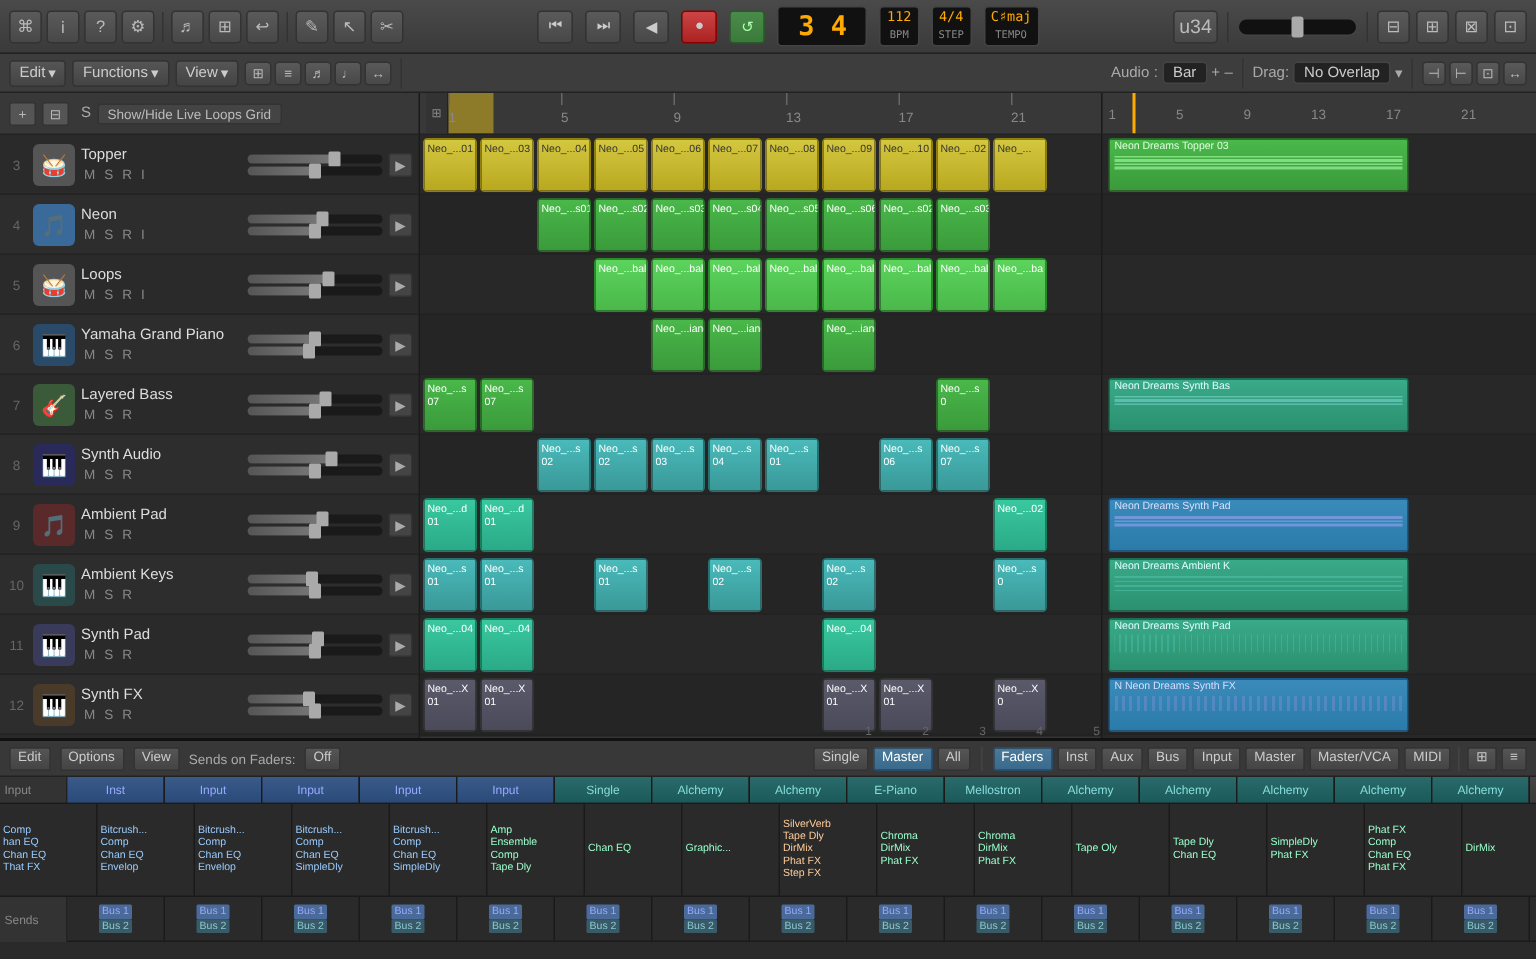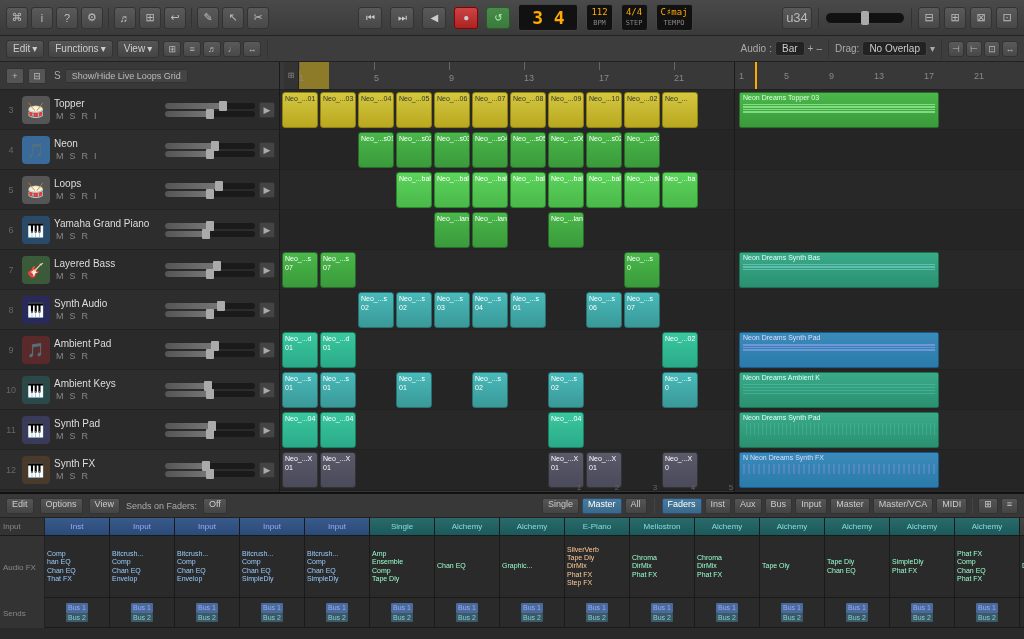--- a/index.html
+++ b/index.html
@@ -1160,21 +1160,20 @@
       <div class="mixer-cell mixer-cell-teal" style="font-size:8px;">Alchemy</div>
       <div class="mixer-cell mixer-cell-teal" style="font-size:8px;">Alchemy</div>
       <div class="mixer-cell mixer-cell-teal" style="font-size:8px;">Alchemy</div>
       <div class="mixer-cell mixer-cell-teal" style="font-size:8px;">Alchemy</div>
       <div class="mixer-cell mixer-cell-teal" style="font-size:8px;">Alchemy</div>
       <div class="mixer-cell mixer-cell-gray" style="font-size:8px;"></div>
 
     </div>
 
     <div class="mixer-row" style="height:62px;align-items:flex-start;">
-      <div class="mixer-row-label" style="height:62px;">Audio FX</div>
       <div class="mixer-fx-cell">
         <div class="fx-tag">Comp</div>
         <div class="fx-tag">han EQ</div>
         <div class="fx-tag">Chan EQ</div>
         <div class="fx-tag">That FX</div>
       </div>
       <div class="mixer-fx-cell">
         <div class="fx-tag">Bitcrush...</div>
         <div class="fx-tag">Comp</div>
         <div class="fx-tag">Chan EQ</div>

